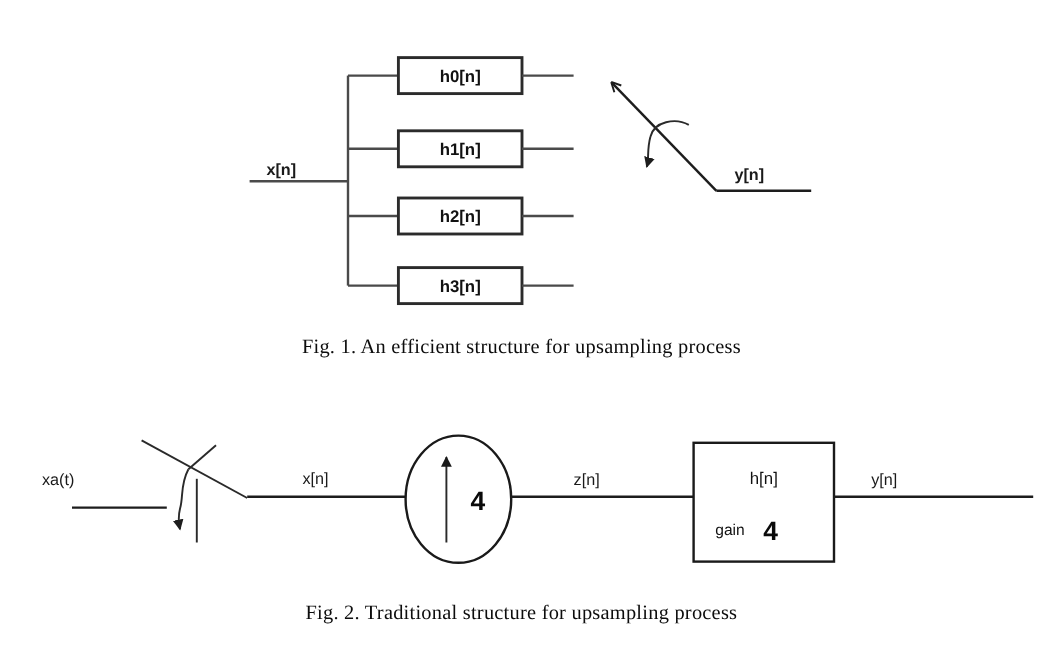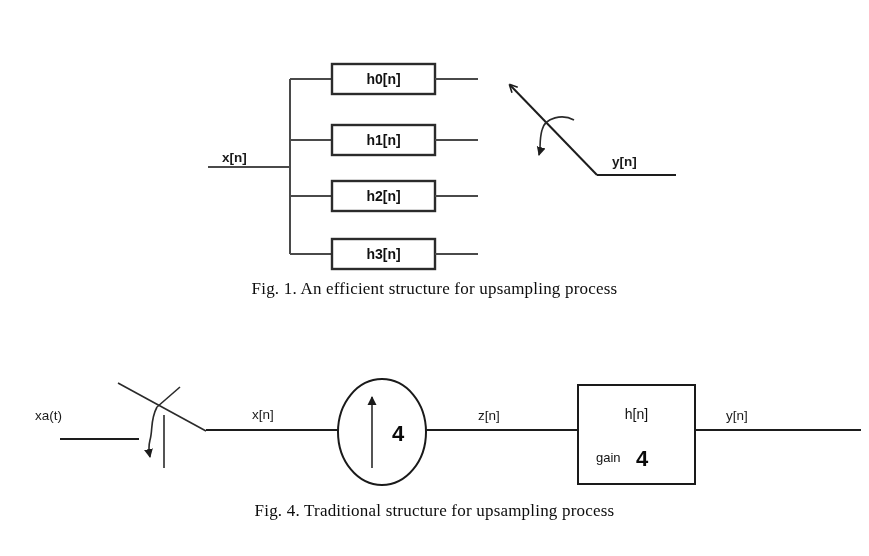--- a/index.html
+++ b/index.html
@@ -15,21 +15,21 @@
   #page {
     position: relative;
     width: 869px;
     height: 556px;
     background: #ffffff;
     overflow: hidden;
   }
   .figure-stage {
     position: absolute;
     left: 0;
-    top: 16px;
+    top: 0;
     width: 869px;
     height: 496px;
     text-decoration: underline;
   }
   svg.diagram {
     position: absolute;
     left: 0;
     top: 0;
     width: 869px;
     height: 556px;
@@ -182,15 +182,15 @@
         <text x="636" y="450" class="big-num">4</text>
 
         <line x1="695" y1="414" x2="861" y2="414" class="wire-dark"></line>
         <text x="726" y="404" class="sig-label-thin">y[n]</text>
       </g>
     </svg>
   </div>
 
   <div class="caption" id="caption-1">Fig. 1. An efficient structure for upsampling process</div>
 
-  <div class="caption" id="caption-2">Fig. 4. Traditional structure for upsampling process</div>
+  <div class="caption" id="caption-2">Fig. 2. Traditional structure for upsampling process</div>
 
 </div>
 
 </body></html>

